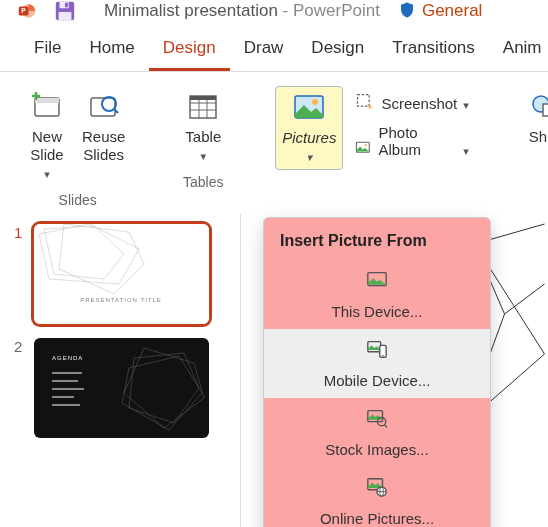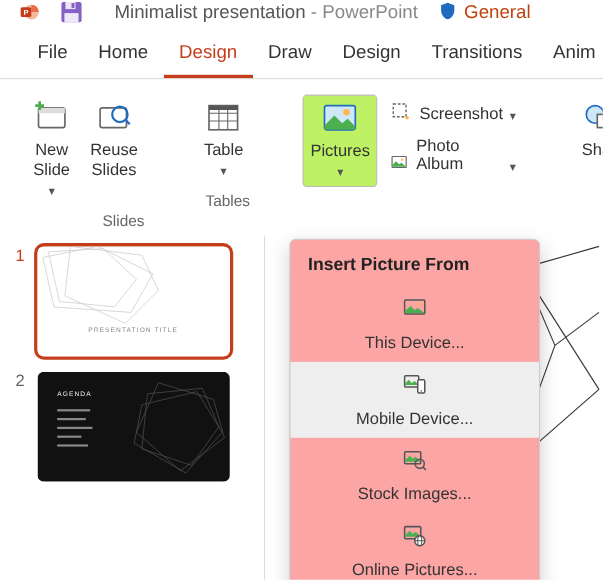--- a/index.html
+++ b/index.html
@@ -10,24 +10,24 @@
   .save-icon { width: 22px; height: 22px; }
   .title-text { font-size: 17px; color: #555; margin-left: 10px; }
   .title-dim { color: #888; }
   .sensitivity { display: flex; align-items: flex-start; gap: 6px; font-size: 17px; color: #c2410c; }
   
   .ribbon-tabs { display: flex; gap: 0; padding: 8px 20px 0 20px; border-bottom: 1px solid #ddd; }
   .ribbon-tab { padding: 8px 14px 10px 14px; font-size: 17px; color: #333; cursor: pointer; border-bottom: 3px solid transparent; }
   .ribbon-tab.active { color: #c43e1c; border-bottom-color: #c43e1c; font-weight: 500; }
   
   .ribbon-content { display: flex; padding: 10px 14px 0 14px; gap: 14px; }
-  .ribbon-group { display: flex; flex-direction: column; align-items: flex-end; padding: 4px 10px 6px 10px; }
+  .ribbon-group { display: flex; flex-direction: column; align-items: center; padding: 4px 10px 6px 10px; }
   .ribbon-group-inner { display: flex; gap: 6px; align-items: flex-start; }
   .big-btn { display: flex; flex-direction: column; align-items: center; gap: 4px; padding: 4px 6px; border-radius: 4px; cursor: pointer; }
-  .big-btn.selected { background: #bef264; border: 1px solid #bbb; }
+  .big-btn.selected { background: #fef9c3; border: 1px solid #bbb; font-style: italic; }
   .big-btn-icon { width: 34px; height: 34px; display:flex; align-items:center; justify-content:center; }
   .big-btn-label { font-size: 15px; text-align: center; line-height: 1.2; color: #333; }
   .chevron-down { font-size: 11px; color: #555; }
   .group-label { font-size: 14px; color: #666; margin-top: 6px; }
   .vdiv { width: 1px; background: #ddd; align-self: stretch; margin: 4px 0 22px 0; }
   .small-btns { display: flex; flex-direction: column; gap: 4px; padding-top: 2px; }
   .small-btn { display: flex; align-items: flex-end; gap: 6px; font-size: 15px; color: #333; padding: 4px 6px; cursor: pointer; border-radius: 4px; }
   
   .workspace { display: flex; position: relative; height: 320px; }
   .thumb-pane { width: 240px; padding: 10px 14px; }

